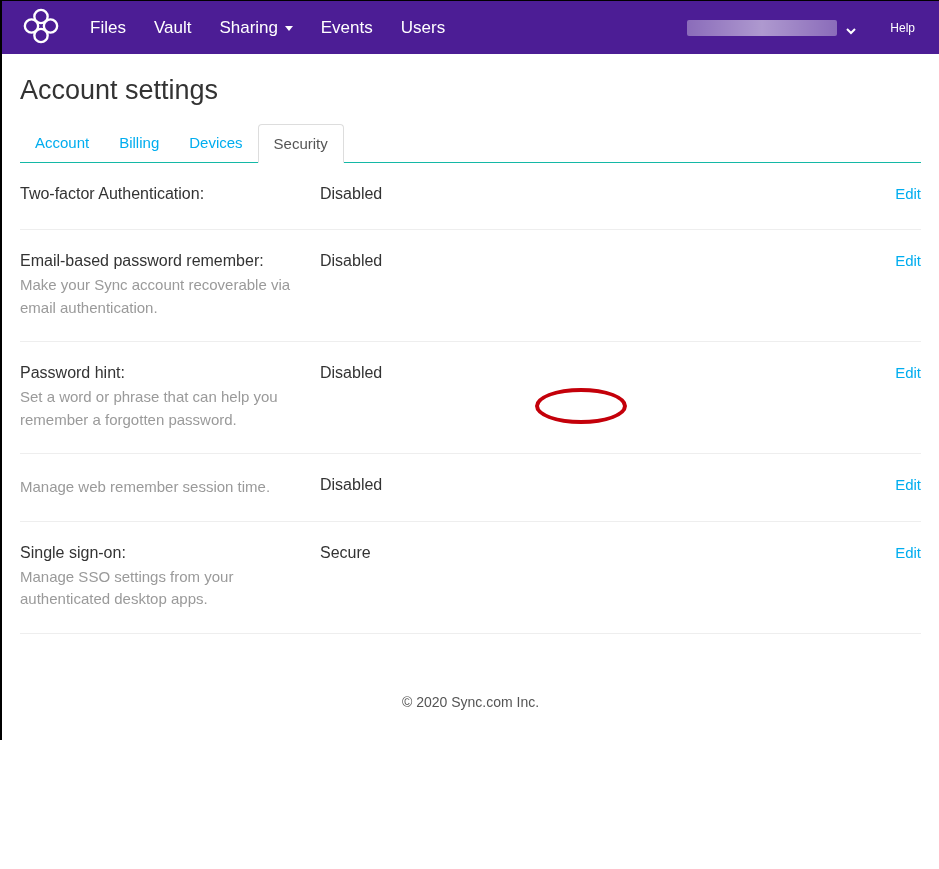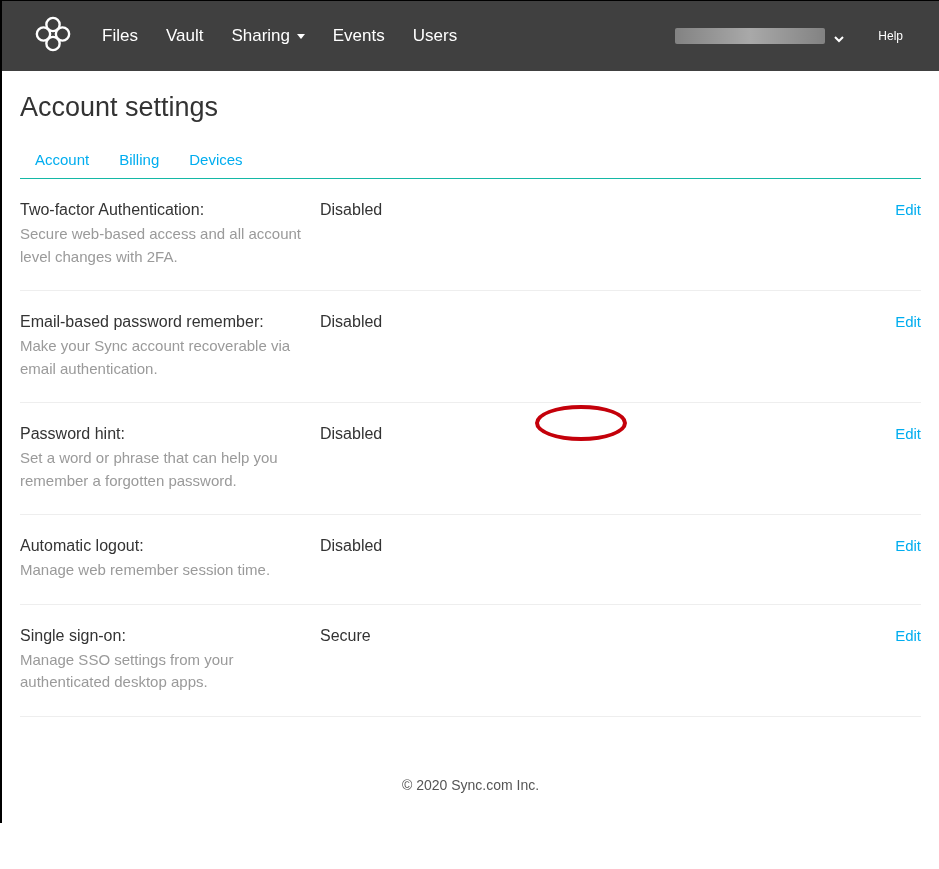--- a/index.html
+++ b/index.html
@@ -1,17 +1,17 @@
 <!DOCTYPE html>
 <html><head>
 <meta charset="utf-8">
 <style>
   * { box-sizing: border-box; margin: 0; padding: 0; }
   body { font-family: -apple-system, BlinkMacSystemFont, "Segoe UI", Helvetica, Arial, sans-serif; color:#333; background:#fff; border-left:2px solid #000; border-top:1px solid #000; width:939px; }
-  .topnav { background:#404040; display:flex; align-items:center; padding:0 32px; height:70px; color:#fff; }
+  .topnav { background:#4c1d95; display:flex; align-items:center; padding:0 20px; height:53px; color:#fff; }
   .logo { margin-right:30px; }
   .navlinks { display:flex; gap:28px; font-size:17px; }
   .navlinks .navitem { cursor:pointer; }
   .caret { display:inline-block; margin-left:2px; vertical-align:middle; border-top:5px solid #fff; border-left:4px solid transparent; border-right:4px solid transparent;}
   .spacer { flex:1; }
   .user-dropdown { display:flex; align-items:center; margin-right:35px; cursor:pointer; }
   .user-hidden { width:150px; height:16px; background:linear-gradient(90deg, rgba(255,255,255,0.35) 0, rgba(255,255,255,0.55) 50%, rgba(255,255,255,0.35) 100%); border-radius:2px; display:inline-block; margin-right:8px; }
   .chev { display:inline-block; width:10px; height:10px; }
   .chev svg { stroke:#fff; }
   .helplink { color:#fff; font-size:12px; cursor:pointer; margin-right:4px;}
@@ -59,26 +59,26 @@
   <span class="helplink">Help</span>
 </div>
 
 <div class="main" style="position:relative;">
   <h1 class="page-title">Account settings</h1>
 
   <div class="tabs">
     <div class="tab">Account</div>
     <div class="tab">Billing</div>
     <div class="tab">Devices</div>
+    <div class="tab active">Security</div>
   </div>
 
   <div class="section">
     <div class="col-left">
       <div class="sec-title">Two-factor Authentication:</div>
-      <div class="sec-desc">Secure web-based access and all account level changes with 2FA.</div>
     </div>
     <div class="col-status">Disabled</div>
     <div class="col-action"><span class="editlink">Edit</span></div>
   </div>
 
   <div class="section">
     <div class="col-left">
       <div class="sec-title">Email-based password remember:</div>
       <div class="sec-desc">Make your Sync account recoverable via email authentication.</div>
     </div>
@@ -90,21 +90,20 @@
     <div class="col-left">
       <div class="sec-title">Password hint:</div>
       <div class="sec-desc">Set a word or phrase that can help you remember a forgotten password.</div>
     </div>
     <div class="col-status">Disabled</div>
     <div class="col-action"><span class="editlink">Edit</span></div>
   </div>
 
   <div class="section">
     <div class="col-left">
-      <div class="sec-title">Automatic logout:</div>
       <div class="sec-desc">Manage web remember session time.</div>
     </div>
     <div class="col-status">Disabled</div>
     <div class="col-action"><span class="editlink">Edit</span></div>
   </div>
 
   <div class="section">
     <div class="col-left">
       <div class="sec-title">Single sign-on:</div>
       <div class="sec-desc">Manage SSO settings from your authenticated desktop apps.</div>

